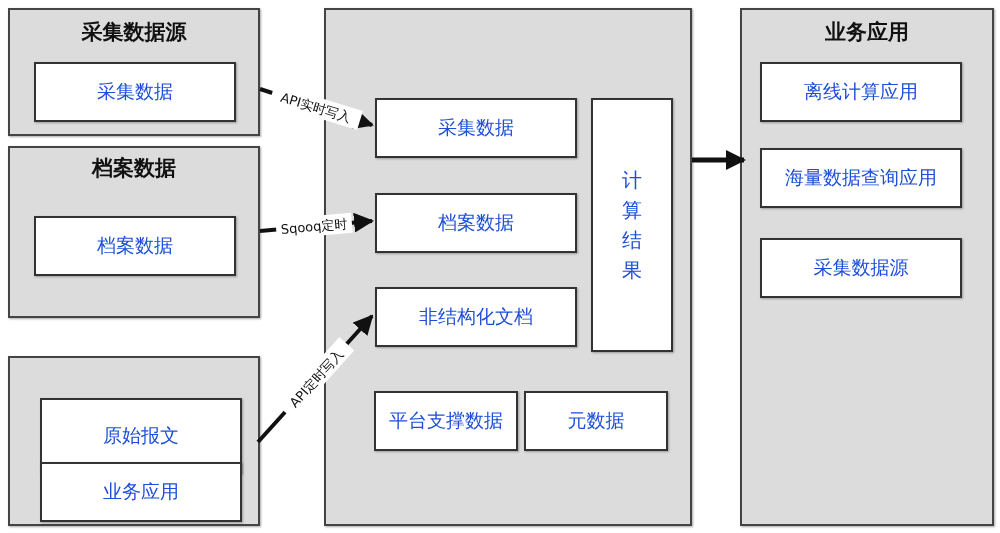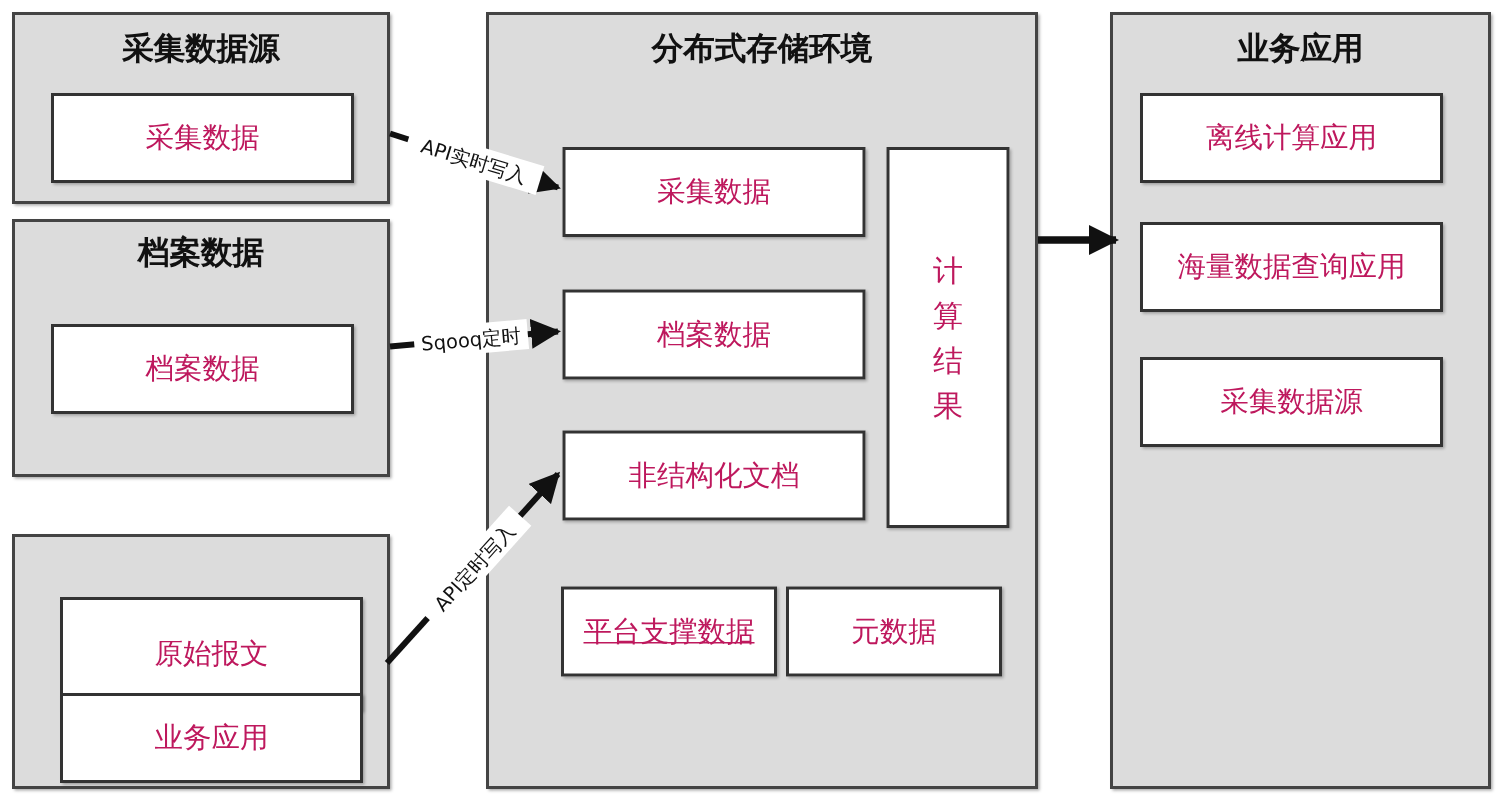--- a/index.html
+++ b/index.html
@@ -4,21 +4,21 @@
 <style>
   html, body { margin: 0; padding: 0; background: #ffffff; }
   body { width: 1000px; height: 533px; position: relative; overflow: hidden;
          font-family: "DejaVu Sans", "Liberation Sans", sans-serif; color: #111; }
   .group { position: absolute; background: #dcdcdc; border: 2px solid #444;
            box-sizing: border-box; box-shadow: 1px 1px 2px rgba(0,0,0,0.35); }
   .group-title { position: absolute; left: 0; right: 0; text-align: center;
                  font-weight: bold; font-size: 21px; color: #111; }
   .box { position: absolute; background: #ffffff; border: 2px solid #333;
          box-sizing: border-box; display: flex; align-items: center; justify-content: center;
-         font-size: 19px; color: #be185d; box-shadow: 1px 1px 2px rgba(0,0,0,0.3); }
+         font-size: 19px; color: #1d4ed8; box-shadow: 1px 1px 2px rgba(0,0,0,0.3); }
   .vbox { flex-direction: column; font-size: 20px; line-height: 30px; }
   svg#arrows { position: absolute; left: 0; top: 0; width: 1000px; height: 533px; pointer-events: none; }
   .arrow-label { font-size: 13px; fill: #111; }
 </style>
 </head>
 <body>
 
 <div class="group" style="left:8px; top:8px; width:252px; height:128px;padding-left:32px;">
   <div class="group-title" style="top:8px;">采集数据源</div>
   <div class="box" style="left:24px; top:52px; width:202px; height:60px;">采集数据</div>
@@ -28,25 +28,24 @@
   <div class="group-title" style="top:6px;">档案数据</div>
   <div class="box" style="left:24px; top:68px; width:202px; height:60px;">档案数据</div>
 </div>
 
 <div class="group" style="left:8px; top:356px; width:252px; height:170px;">
   <div class="box" style="left:30px; top:40px; width:202px; height:76px;">原始报文</div>
   <div class="box" style="left:30px; top:104px; width:202px; height:60px;">业务应用</div>
 </div>
 
 <div class="group" style="left:324px; top:8px; width:368px; height:518px;">
-  <div class="group-title" style="top:8px;">分布式存储环境</div>
   <div class="box" style="left:49px; top:88px; width:202px; height:60px;">采集数据</div>
   <div class="box" style="left:49px; top:183px; width:202px; height:60px;">档案数据</div>
   <div class="box" style="left:49px; top:277px; width:202px; height:60px;">非结构化文档</div>
-  <div class="box" style="left:48px; top:381px; width:144px; height:60px;text-decoration:underline;">平台支撑数据</div>
+  <div class="box" style="left:48px; top:381px; width:144px; height:60px;">平台支撑数据</div>
   <div class="box" style="left:198px; top:381px; width:144px; height:60px;">元数据</div>
   <div class="box vbox" style="left:265px; top:88px; width:82px; height:254px;">
     <span>计</span>
     <span>算</span>
     <span>结</span>
     <span>果</span>
   </div>
 </div>
 
 <div class="group" style="left:740px; top:8px; width:254px; height:518px;">

